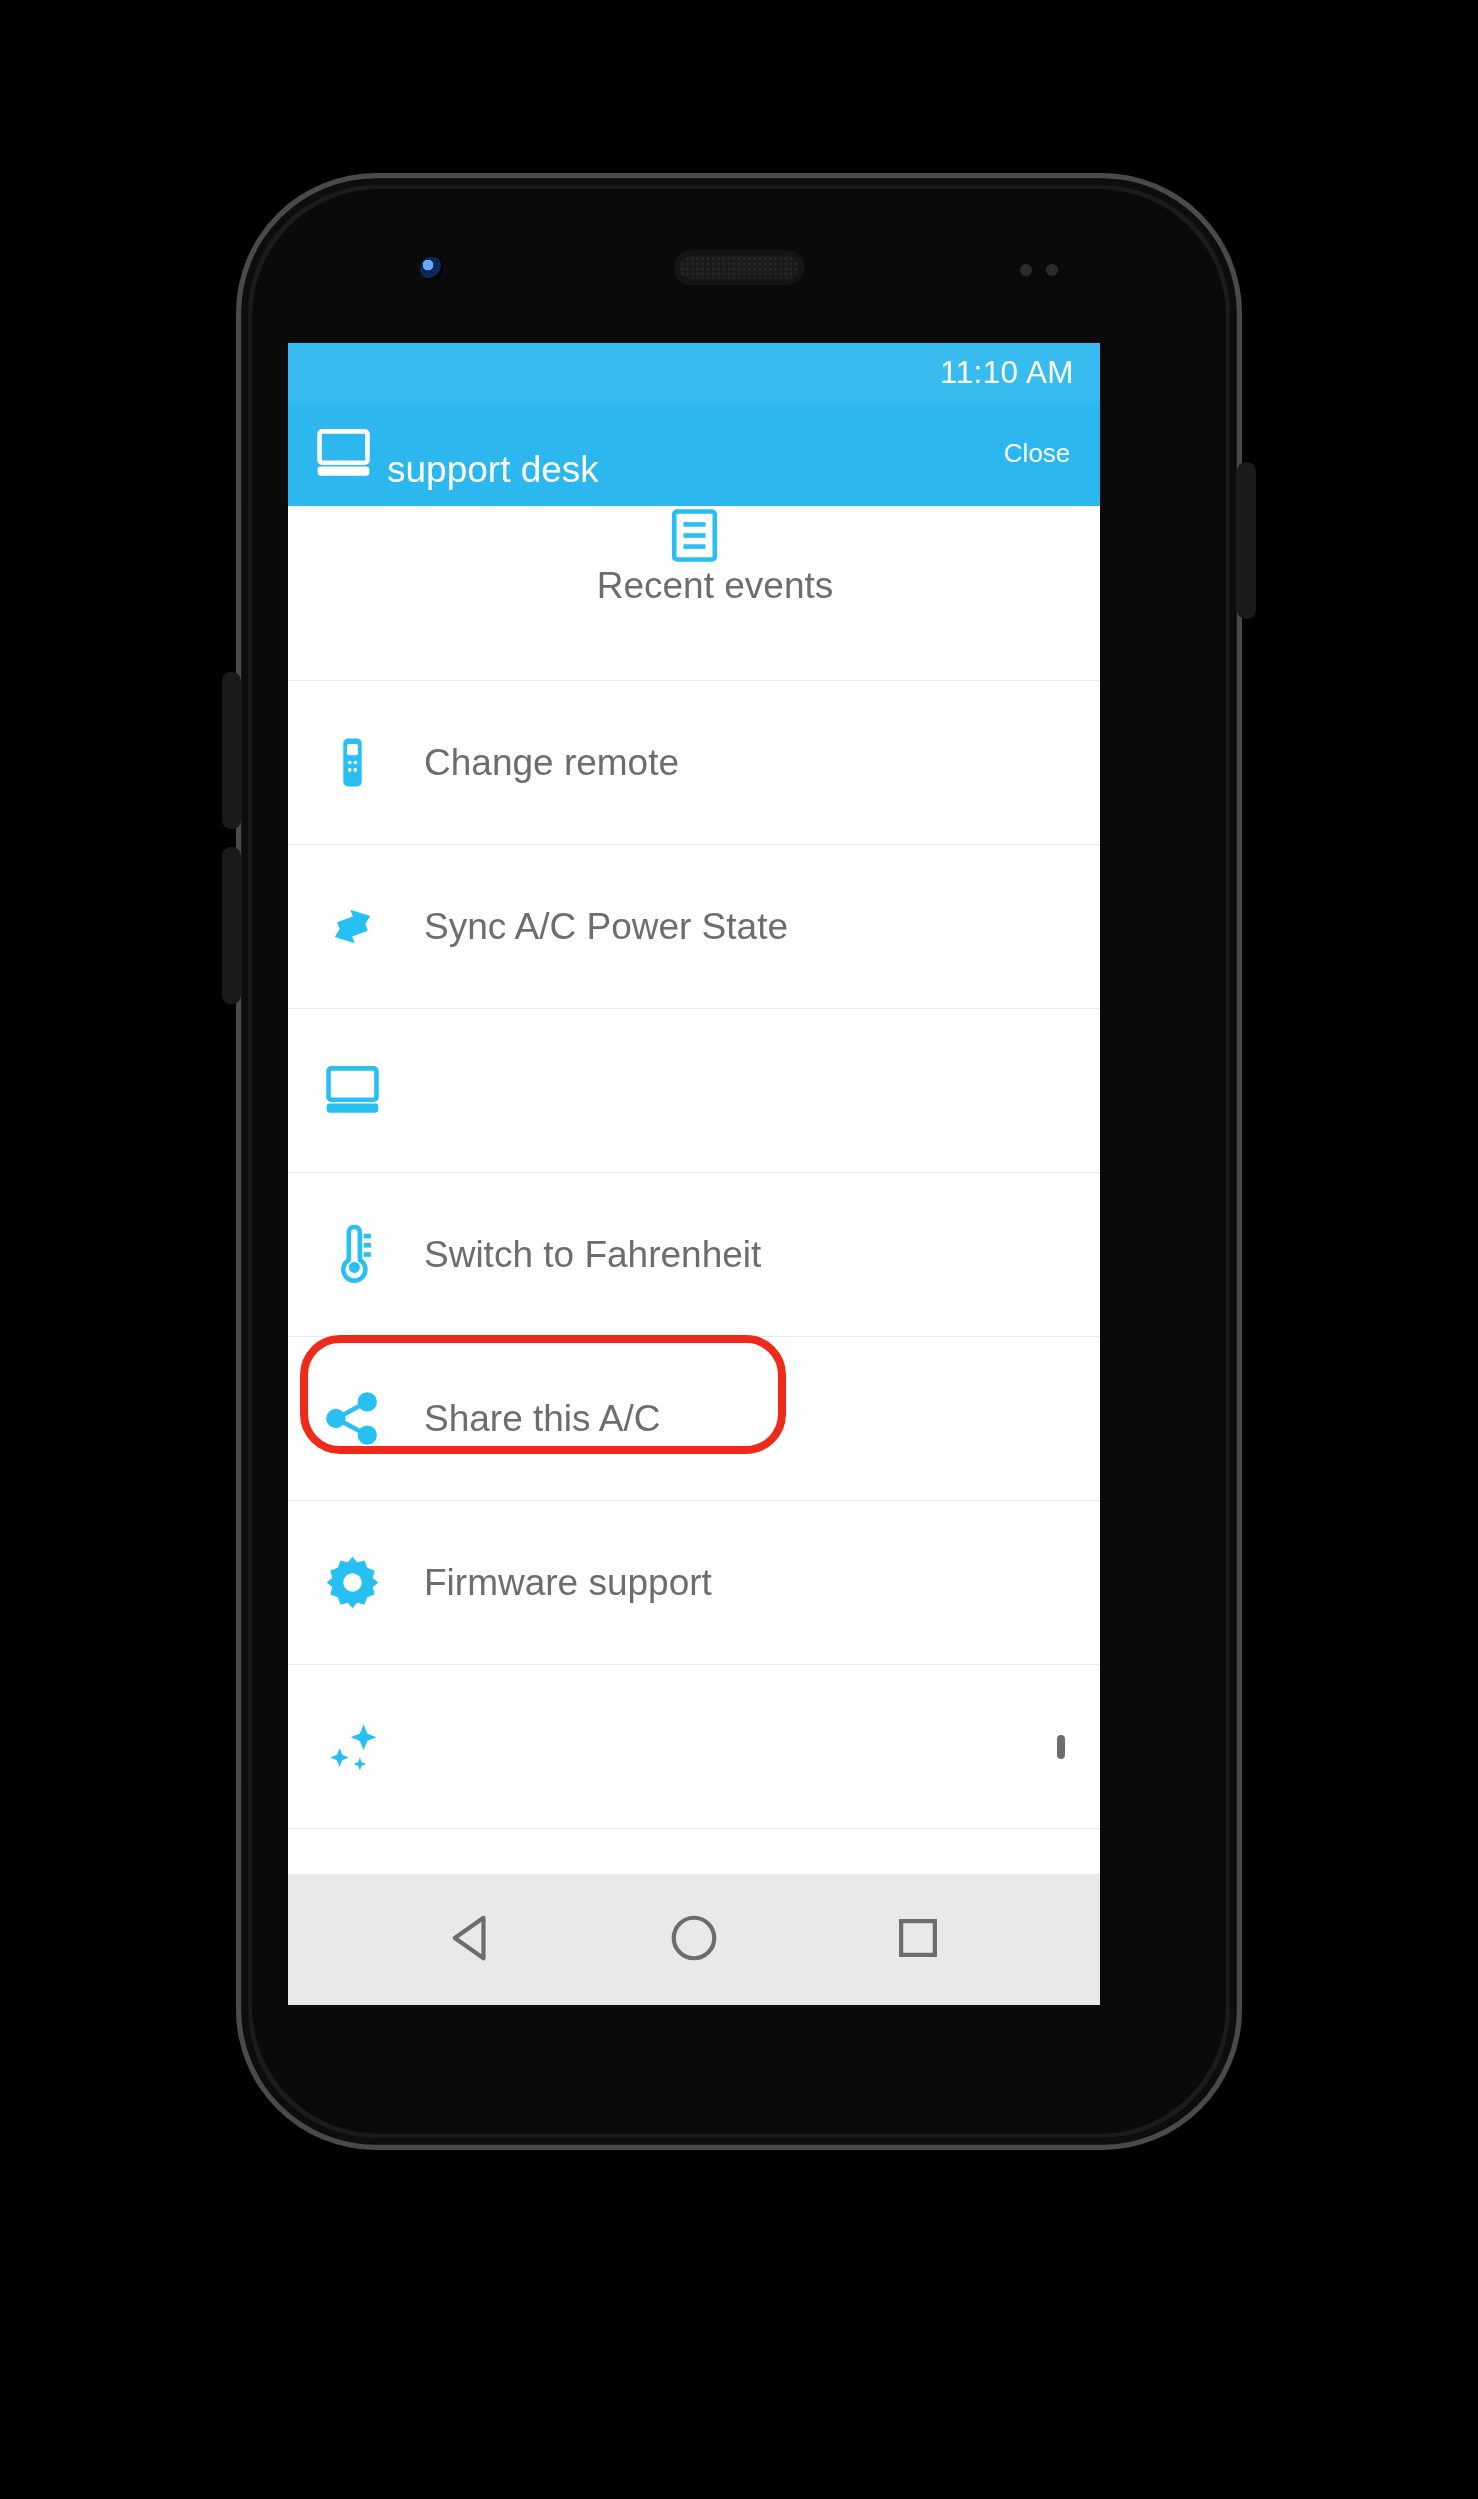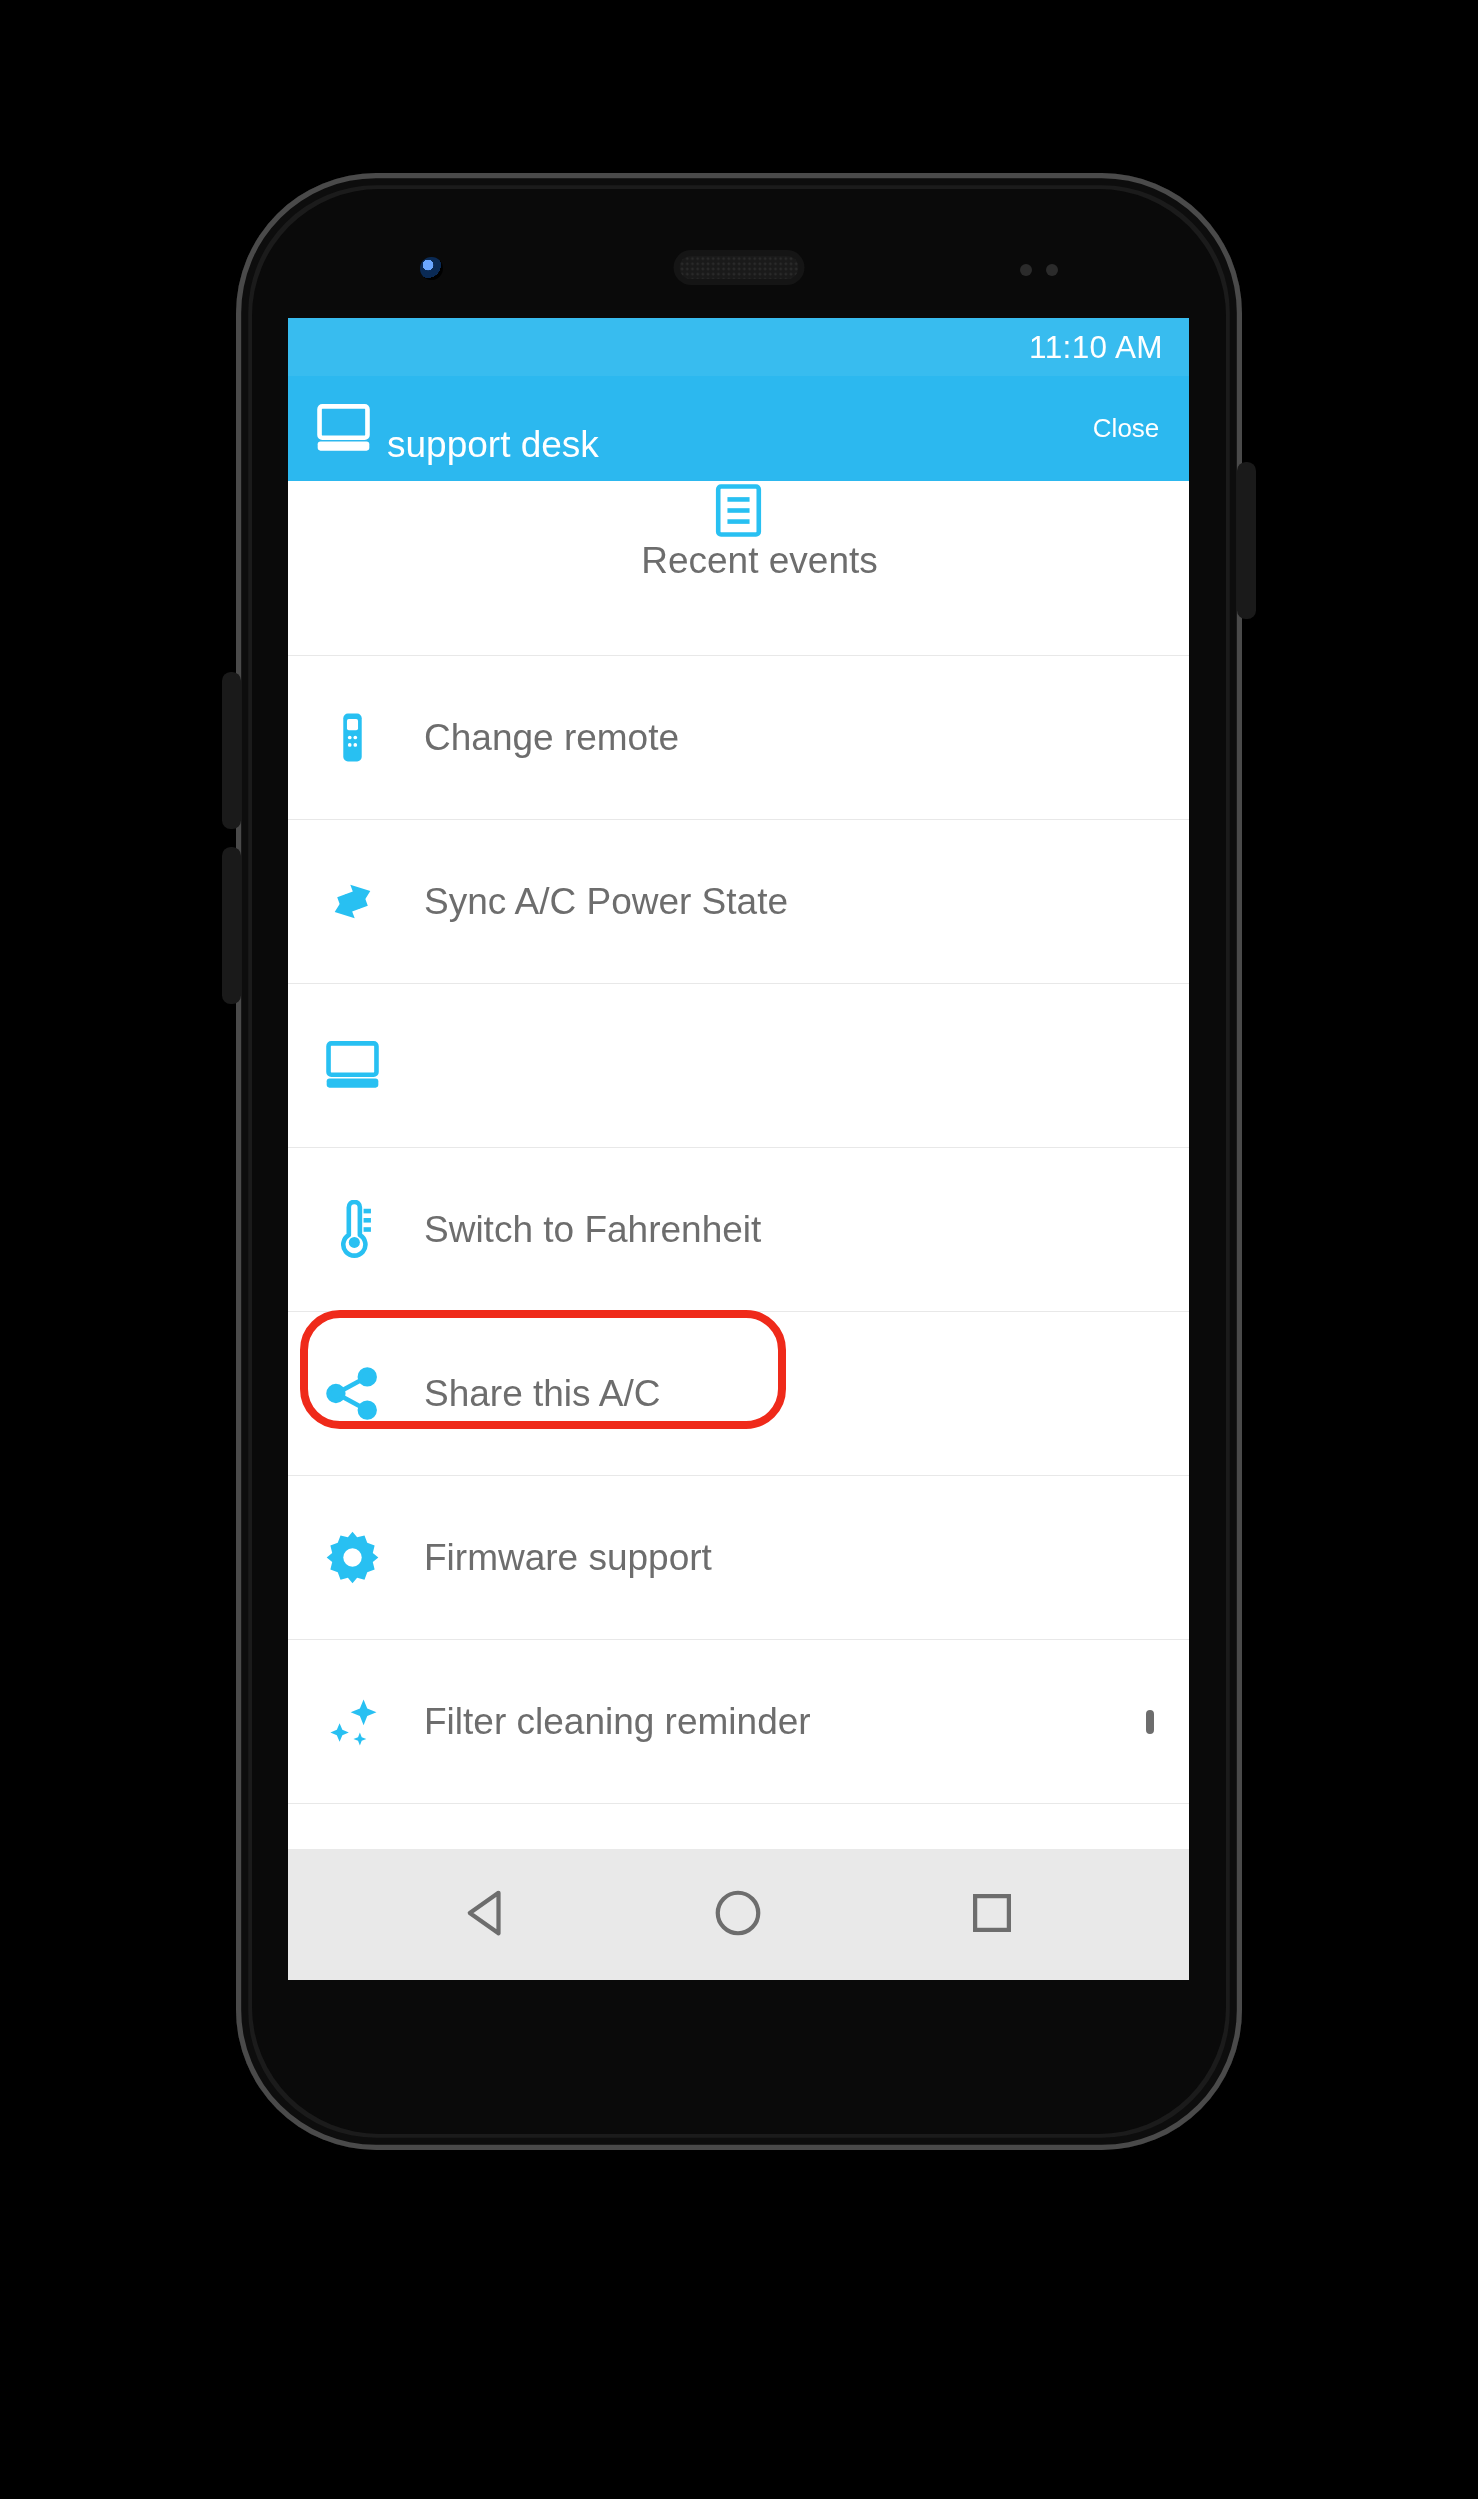--- a/index.html
+++ b/index.html
@@ -89,22 +89,22 @@
     position: absolute;
     left: 192px; top: 2082px;
     width: 1094px; height: 192px;
     background: radial-gradient(ellipse at center, rgba(0,0,0,.55) 0%, rgba(0,0,0,0) 70%);
   }
 
   
   .screen {
     position: absolute;
     left: 52px;
-    top: 145px;
-    width: 901px;
+    top: 170px;
+    width: 812px;
     height: 1662px;
     background: #fff;
     overflow: hidden;
   }
 
   .statusbar {
     height: 58px;
     background: #38bcef;
     display: flex;
     align-items: center;
@@ -319,21 +319,20 @@
         </div>
 
         <div class="menu-item">
           <span class="icon">
             <svg viewBox="0 0 64 64" fill="#28c0f2">
               <path d="M44 8l4 10 10 4-10 4-4 10-4-10-10-4 10-4z"></path>
               <path d="M18 34l3 7 7 3-7 3-3 7-3-7-7-3 7-3z"></path>
               <path d="M40 44l2 5 5 2-5 2-2 5-2-5-5-2 5-2z"></path>
             </svg>
           </span>
-          <span class="label">Filter cleaning reminder</span>
           <span class="trailing">
             <span class="checkbox"></span>
           </span>
         </div>
 
       </div>
 
       <div class="highlight" style="left:12.2px; top:992px; width:486px; height:119px;"></div>
 
       <div class="navbar">

